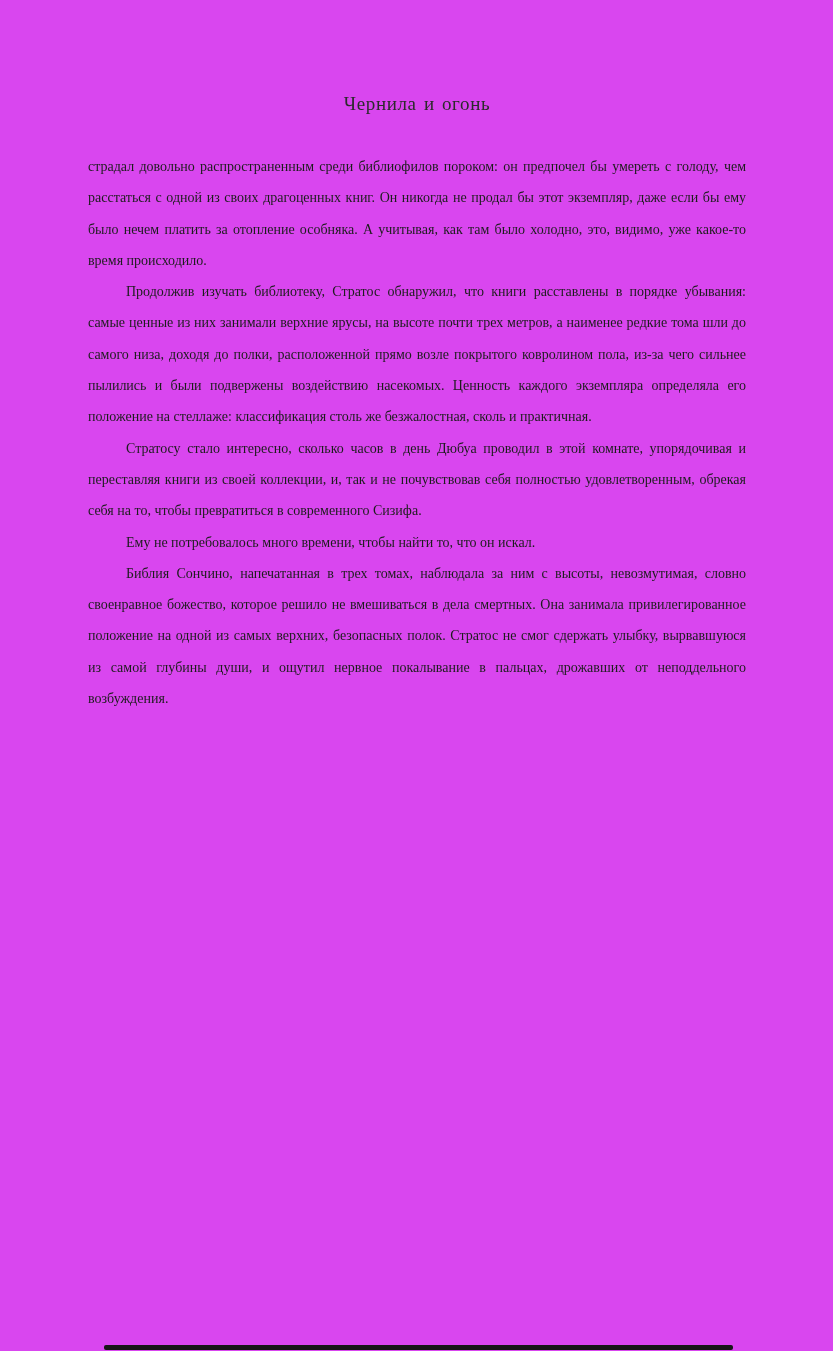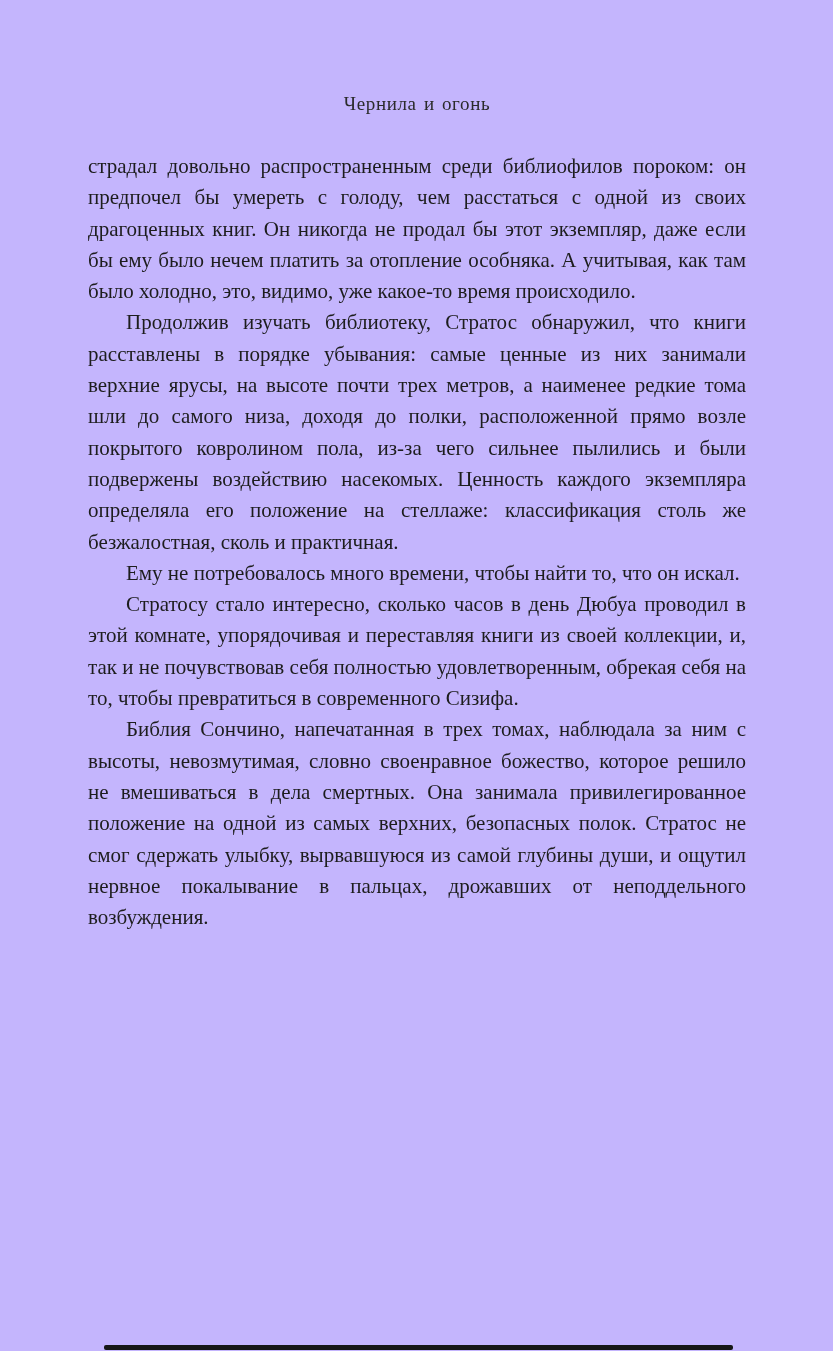--- a/index.html
+++ b/index.html
@@ -4,42 +4,42 @@
   <style>
     html, body {
       margin: 0;
       padding: 0;
       background: #ffffff;
     }
     .page {
       position: relative;
       width: 833px;
       height: 1351px;
-      background: #c4b5fd;
+      background: #d946ef;
       overflow: hidden;
       font-family: "Liberation Serif", "DejaVu Serif", serif;
       color: #1d1d1d;
     }
     .running-title {
       position: absolute;
       top: 93px;
       left: 88px;
       width: 658px;
       text-align: center;
       font-size: 19px;
       letter-spacing: 0.6px;
       color: #2b2b2b;
       word-spacing: 2px;
     }
     .content {
       position: absolute;
       top: 151px;
       left: 88px;
       width: 658px;
-      font-size: 21px;
+      font-size: 14px;
       line-height: 31.3px;
       text-align: justify;
       text-justify: inter-word;
       color: #1d1d1d;
       hyphens: auto;
       -webkit-hyphens: auto;
     }
     .content p {
       margin: 0;
       padding: 0;
@@ -61,20 +61,20 @@
 </head>
 <body>
 
 <div class="page">
 
   <div class="running-title">Чернила и огонь</div>
 
   <div class="content">
     <p class="no-indent">страдал довольно распространенным среди библиофилов пороком: он предпочел бы умереть с голоду, чем расстаться с одной из своих драгоценных книг. Он никогда не продал бы этот экземпляр, даже если бы ему было нечем платить за отопление особняка. А учитывая, как там было холодно, это, видимо, уже какое-то время происходило.</p>
     <p>Продолжив изучать библиотеку, Стратос обнаружил, что книги расставлены в порядке убывания: самые ценные из них занимали верхние ярусы, на высоте почти трех метров, а наименее редкие тома шли до самого низа, доходя до полки, расположенной прямо возле покрытого ковролином пола, из-за чего сильнее пылились и были подвержены воздействию насекомых. Ценность каждого экземпляра определяла его положение на стеллаже: классификация столь же безжалостная, сколь и практичная.</p>
+    <p>Стратосу стало интересно, сколько часов в день Дюбуа проводил в этой комнате, упорядочивая и переставляя книги из своей коллекции, и, так и не почувствовав себя полностью удовлетворенным, обрекая себя на то, чтобы превратиться в современного Сизифа.</p>
     <p>Ему не потребовалось много времени, чтобы найти то, что он искал.</p>
-    <p>Стратосу стало интересно, сколько часов в день Дюбуа проводил в этой комнате, упорядочивая и переставляя книги из своей коллекции, и, так и не почувствовав себя полностью удовлетворенным, обрекая себя на то, чтобы превратиться в современного Сизифа.</p>
     <p>Библия Сончино, напечатанная в трех томах, наблюдала за ним с высоты, невозмутимая, словно своенравное божество, которое решило не вмешиваться в дела смертных. Она занимала привилегированное положение на одной из самых верхних, безопасных полок. Стратос не смог сдержать улыбку, вырвавшуюся из самой глубины души, и ощутил нервное покалывание в пальцах, дрожавших от неподдельного возбуждения.</p>
   </div>
 
   <div class="bottom-rule"></div>
 
 </div>
 
 </body></html>

